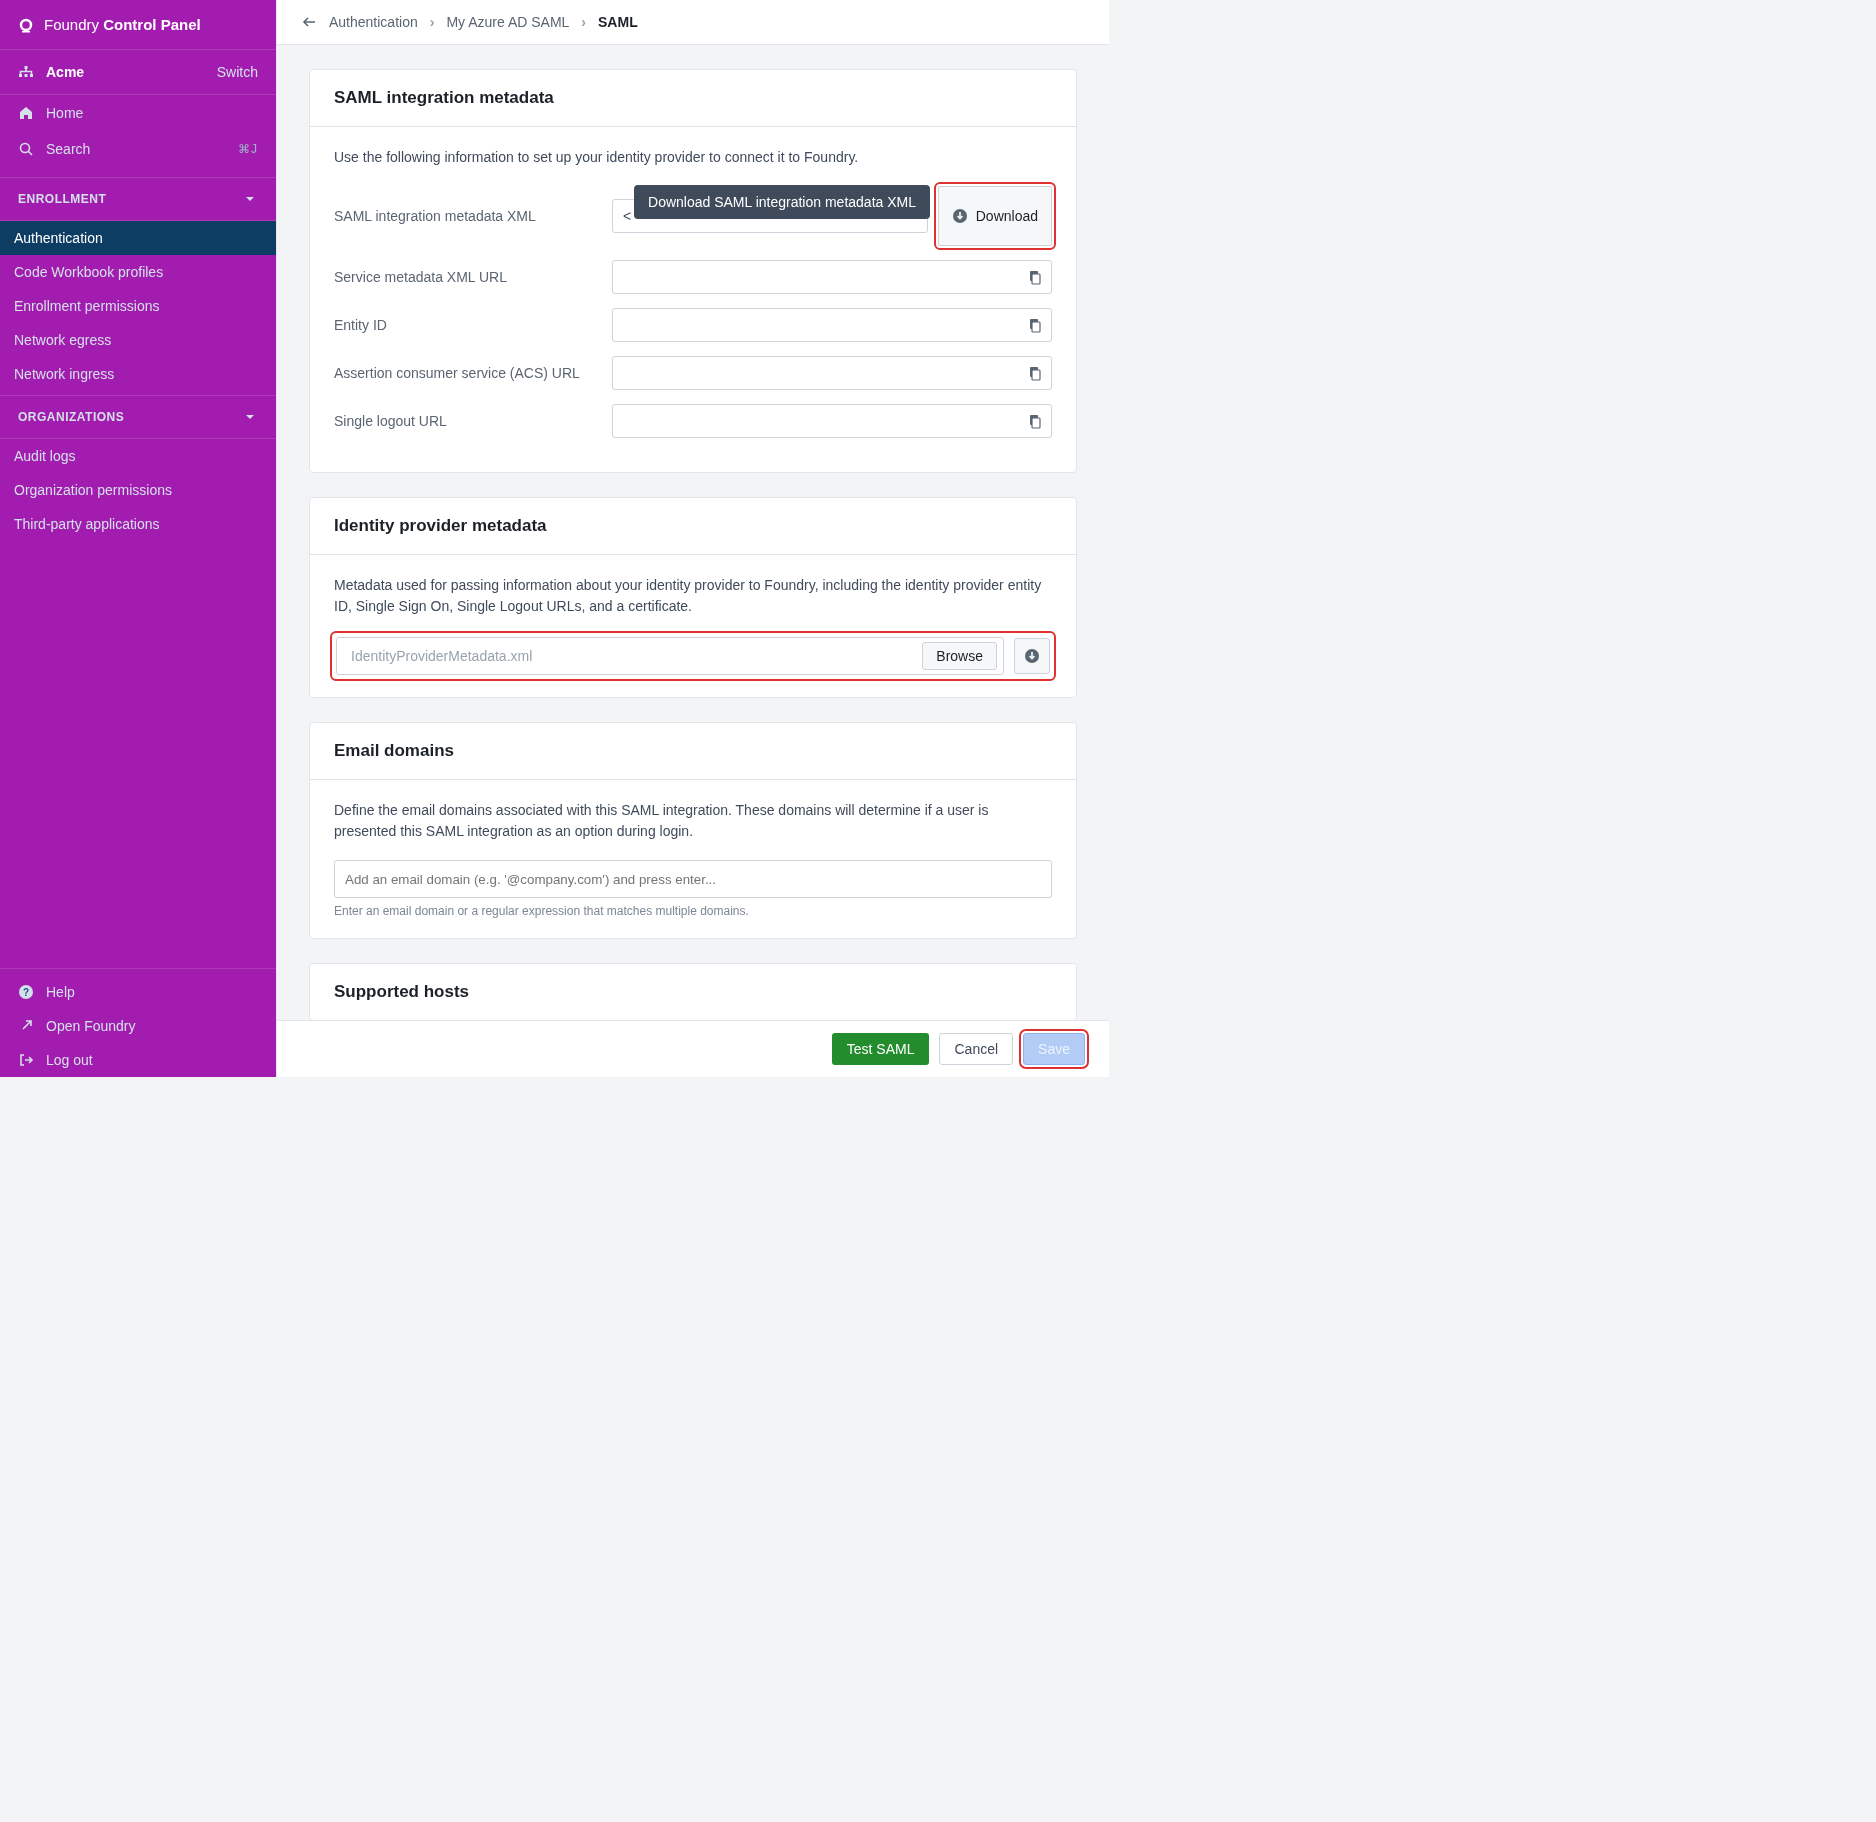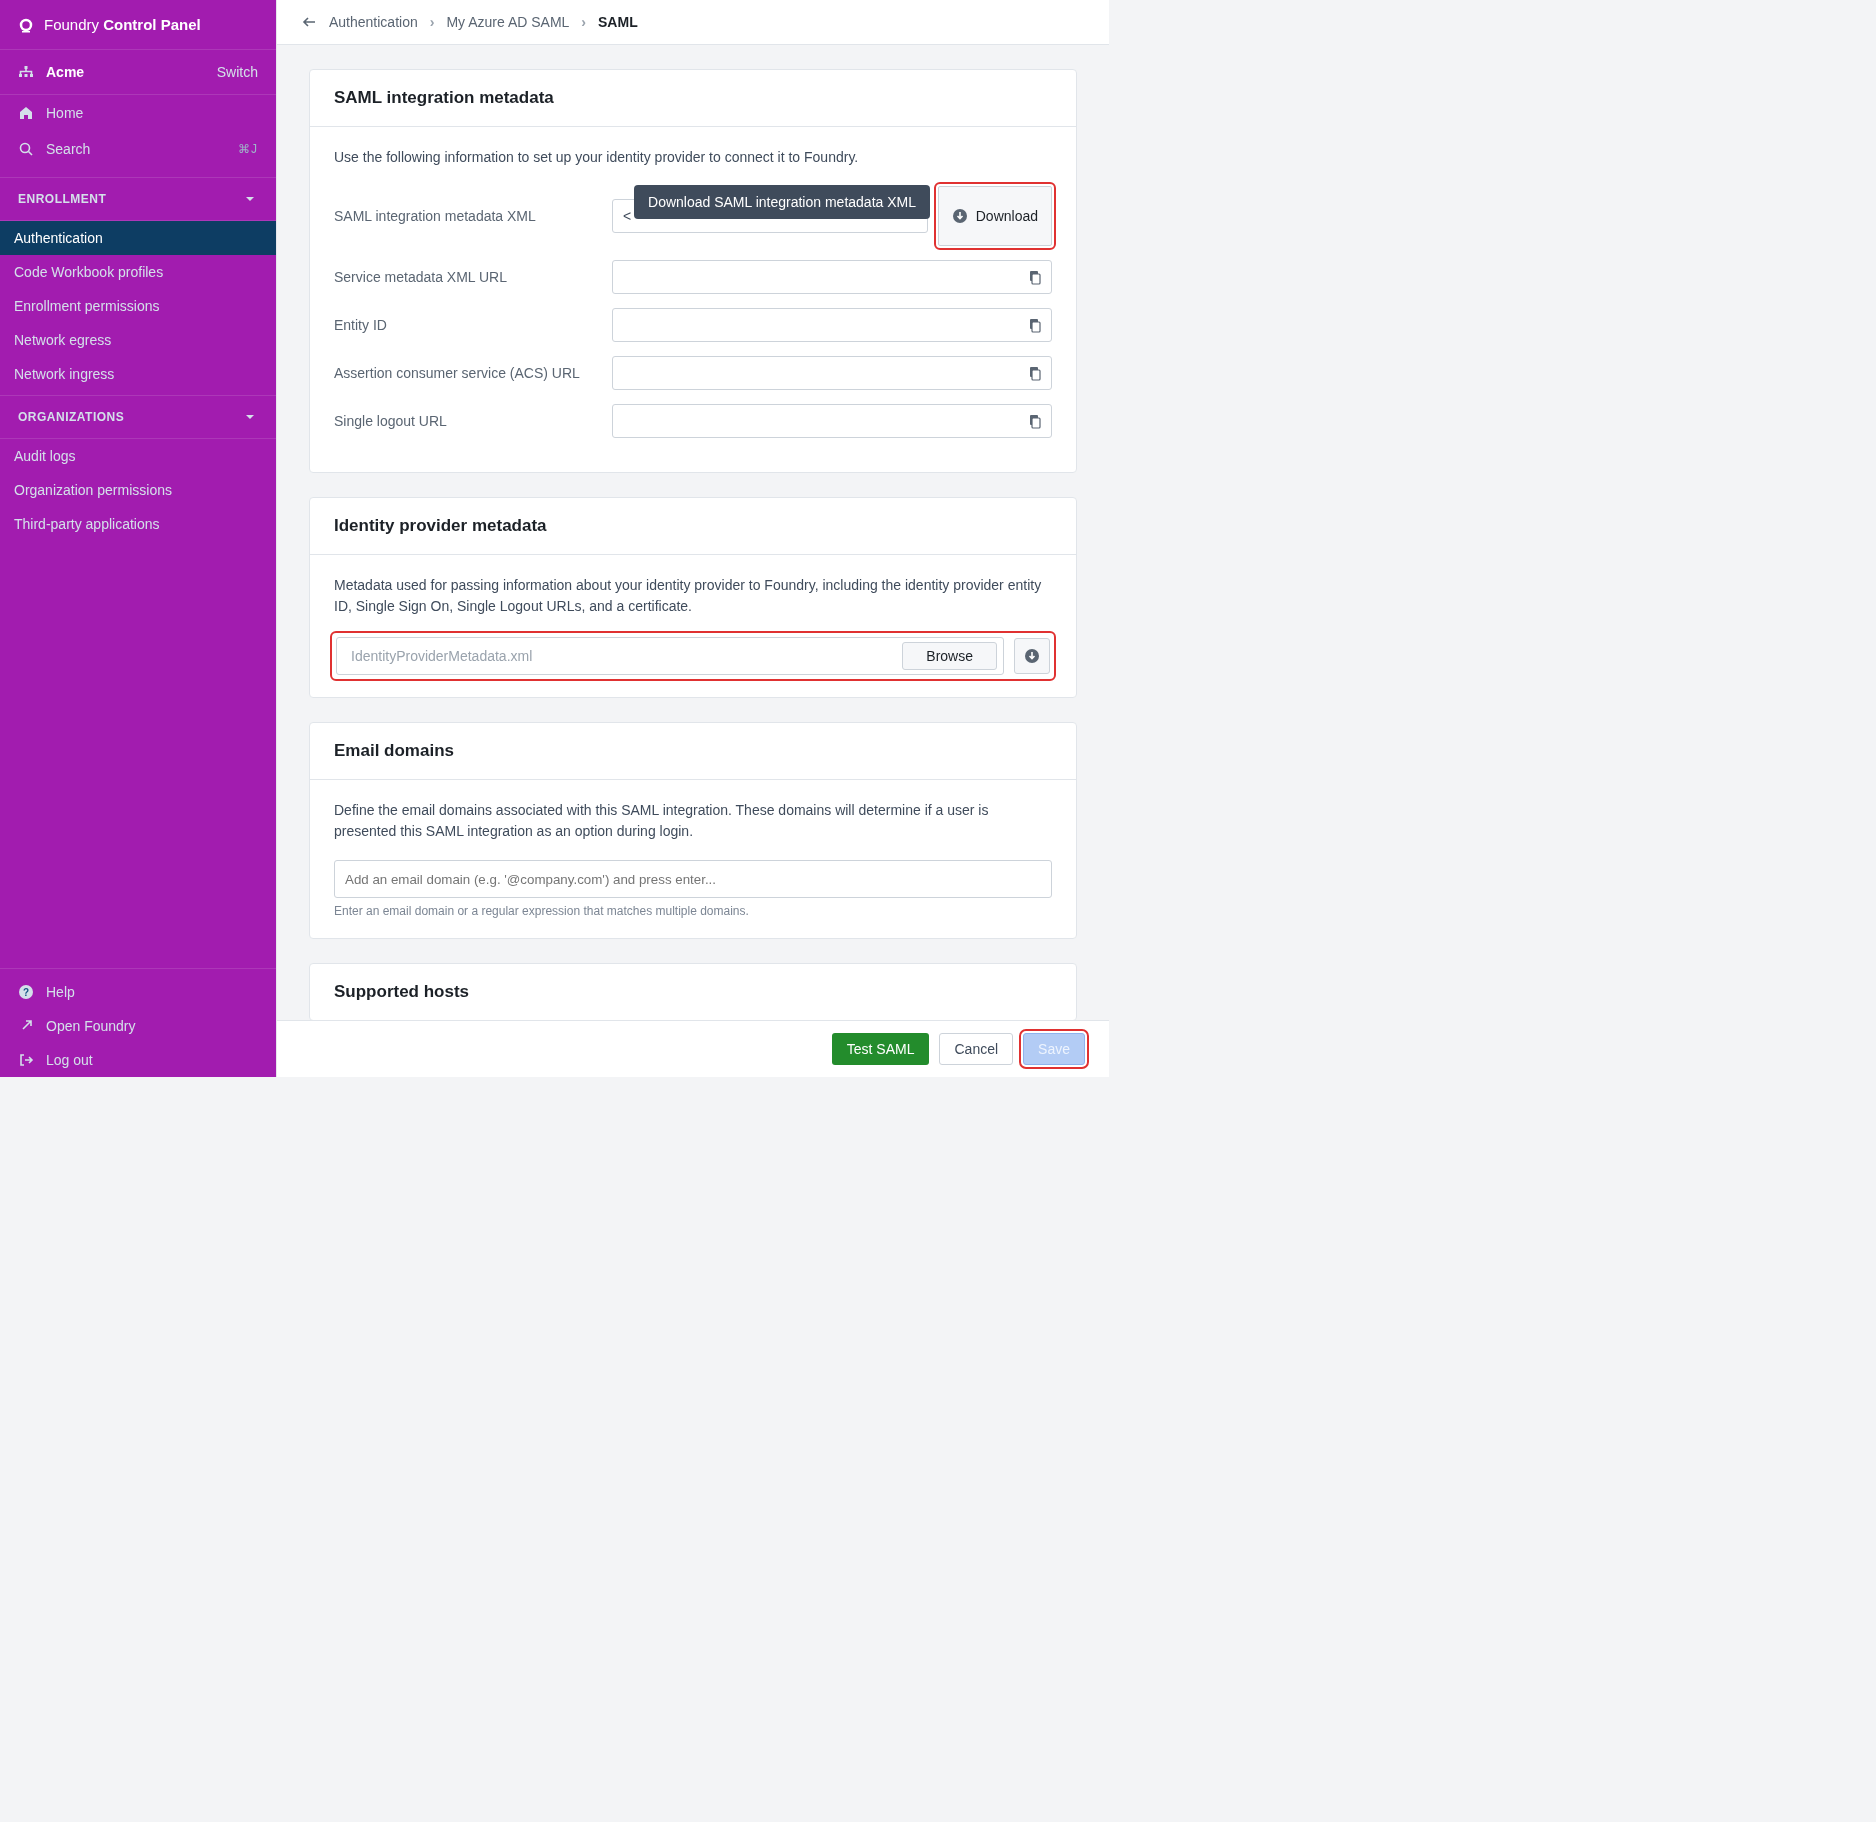--- a/index.html
+++ b/index.html
@@ -36,21 +36,21 @@
 .form-label { width: 268px; flex-shrink:0; color:#5a6572;}
 .input-box { flex:1; border:1px solid #cdd3da; border-radius:3px; height:34px; display:flex; align-items:center; padding: 0 10px; background:#fff; color:#3f4b5b;}
 .input-box.wide { width:100%;}
 .copy-icon { position:absolute; right:10px; color:#5a6572; cursor:pointer;}
 .tooltip { position:absolute; right: 122px; top: -1px; background:#3f4b5b; color:#fff; padding: 9px 14px; border-radius:4px; font-size:14px; display:flex; align-items:center; font-weight:500; z-index:10; white-space:nowrap;}
 .dl-btn { border:1px solid #cdd3da; border-radius:3px; background:#f6f7f9; padding: 21px 13px; display:flex; align-items:center; gap:8px; cursor:pointer; font-size:14px; color:#1c2127;}
 .red-border { outline: 2px solid #e03131; outline-offset:2px; border-radius:2px;}
 .upload-row { display:flex; align-items:center; gap:10px;}
 .upload-field { flex:1; border:1px solid #cdd3da; border-radius:3px; height:38px; display:flex; align-items:center; padding: 0 6px 0 14px; background:#fff; justify-content:space-between;}
 .upload-field-text { color:#9aa3ad;}
-.browse-btn { border:1px solid #cdd3da; border-radius:3px; background:#f6f7f9; padding:5px 23px; cursor:pointer; font-size:14px; color:#1c2127;}
+.browse-btn { border:1px solid #cdd3da; border-radius:3px; background:#f6f7f9; padding:5px 13px; cursor:pointer; font-size:14px; color:#1c2127;}
 .round-dl { border:1px solid #cdd3da; border-radius:3px; background:#f6f7f9; width:36px; height:36px; display:flex; align-items:center; justify-content:center; cursor:pointer;}
 .helper-text { font-size:12px; color:#7c8694; margin-top:6px;}
 .footer-bar { background:#fff; border-top:1px solid #e1e5ea; padding: 12px 24px; display:flex; justify-content:flex-end; gap:10px; position:absolute; bottom:0; left:0; right:0;}
 .btn { border-radius:3px; padding:7px 14px; font-size:14px; cursor:pointer; border:1px solid transparent; font-weight:500;}
 .btn-green { background:#238c2c; color:#fff;}
 .btn-ghost { background:#fff; border:1px solid #cdd3da; color:#3f4b5b;}
 .btn-blue { background:#b3ccf5; border:1px solid #8fb3ed; color:#eef4fe;}
 .shortcut { font-size:12px; color:#9fb6c9; letter-spacing:1px;}
 .side-navgroup { padding-bottom:6px;}
 </style>

